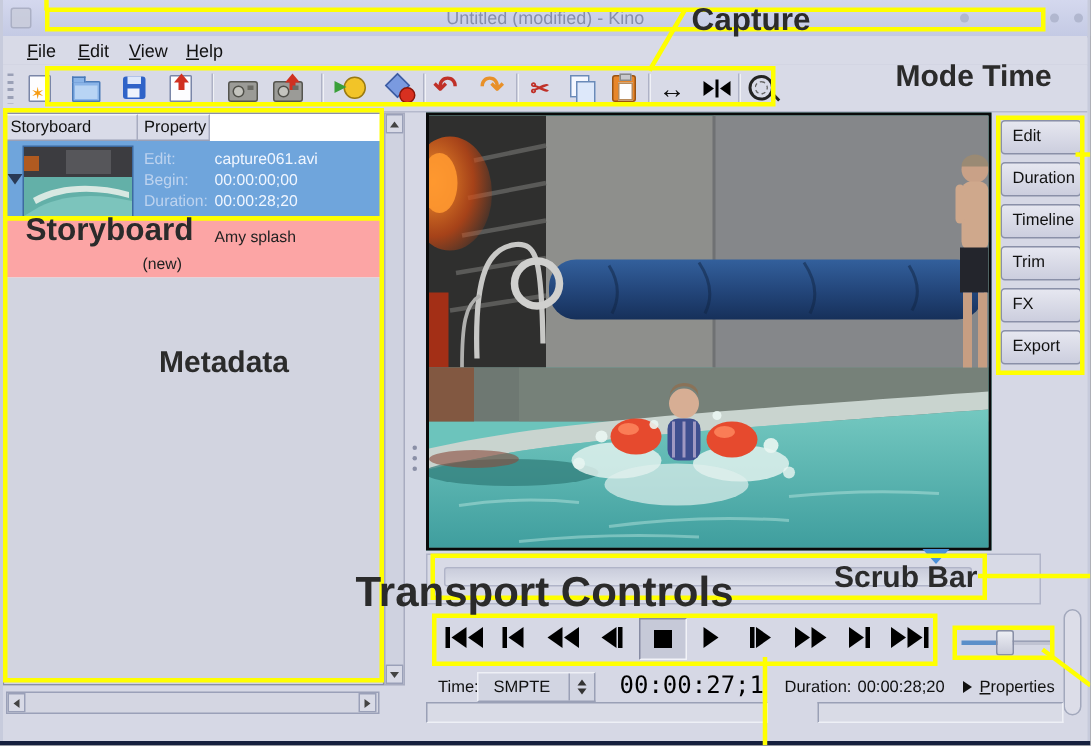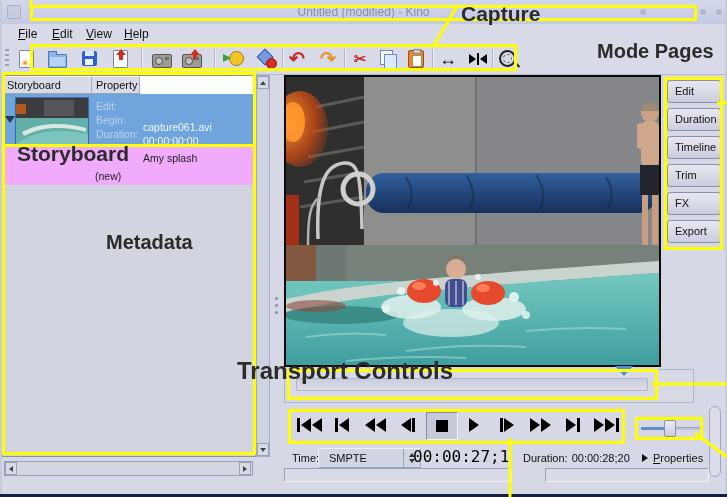--- a/index.html
+++ b/index.html
@@ -68,22 +68,22 @@
   .ic-zoom::after{content:"";position:absolute;right:-4px;bottom:-3px;width:2px;height:7px;background:#222;transform:rotate(-45deg);}
   
   .sb-panel{position:absolute;left:2px;top:75px;width:254px;height:382px;background:#fff;border:1px solid #8a90a8;box-sizing:border-box;}
   .sb-head{position:absolute;top:0;height:18px;background:#d9dbe8;border-right:1px solid #a8acc0;border-bottom:1px solid #9aa0b6;border-top:1px solid #f4f5fa;
     font-size:11px;color:#111;padding:2px 0 0 4px;box-sizing:border-box;}
   .sb-bluerow{position:absolute;left:0;top:18px;width:252px;height:52px;background:#6fa5dc;}
   .sb-marker{position:absolute;left:2px;top:22px;width:0;height:0;border-left:5px solid transparent;border-right:5px solid transparent;border-top:7px solid #2a3a55;}
   .sb-thumb{position:absolute;left:12px;top:3px;width:72px;height:46px;border:1px solid #3d6aa0;}
   .sb-prop{position:absolute;font-size:10.5px;line-height:14px;}
   .sb-label{color:#bdd3ef;}
-  .sb-value{color:#f0f6ff;margin-top:21px;}
-  .sb-whiterow{position:absolute;left:0;top:70px;width:252px;height:39px;background:#f0abfc;}
+  .sb-value{color:#f0f6ff;}
+  .sb-whiterow{position:absolute;left:0;top:70px;width:252px;height:39px;background:#fca5a5;}
   .sb-grey{position:absolute;left:0;top:109px;width:252px;height:271px;background:#d2d4e0;}
   .sb-dark{font-size:10.5px;color:#222;}
   
   .vscroll{position:absolute;left:256px;top:75px;width:14px;height:382px;background:#cfd2e0;border:1px solid #a8acc0;box-sizing:border-box;}
   .scroll-btn{position:absolute;width:12px;height:13px;background:#d8dae6;border:1px solid #9aa0b8;box-sizing:border-box;display:flex;align-items:center;justify-content:center;}
   .tri-up{width:0;height:0;border-left:3px solid transparent;border-right:3px solid transparent;border-bottom:4px solid #444;}
   .tri-down{width:0;height:0;border-left:3px solid transparent;border-right:3px solid transparent;border-top:4px solid #444;}
   .tri-left{width:0;height:0;border-top:3px solid transparent;border-bottom:3px solid transparent;border-right:4px solid #444;}
   .tri-right{width:0;height:0;border-top:3px solid transparent;border-bottom:3px solid transparent;border-left:4px solid #444;}
   .hscroll{position:absolute;left:4px;top:461px;width:249px;height:15px;background:#d4d6e2;border:1px solid #9aa0b8;box-sizing:border-box;}
@@ -115,21 +115,21 @@
   
   .vol-track-blue{position:absolute;left:641px;top:427px;width:26px;height:3px;background:#5b8fc9;}
   .vol-track-grey{position:absolute;left:667px;top:427px;width:33px;height:3px;background:#c0c3d2;border-top:1px solid #9aa0b6;box-sizing:border-box;}
   .vol-handle{position:absolute;left:664px;top:420px;width:12px;height:17px;
     background:linear-gradient(180deg,#eceef4 0%,#c8cad8 100%);border:1px solid #888fa6;border-radius:2px;box-sizing:border-box;}
   .right-groove{position:absolute;left:709px;top:406px;width:12px;height:71px;background:#dcdde8;
     border:1px solid #a2a8bc;border-radius:6px;box-sizing:border-box;}
   
   .small-txt{font-size:11px;color:#111;}
   .time-label{position:absolute;left:292px;top:452px;}
-  .fmt-select{position:absolute;left:318px;top:448px;width:103px;height:20px;background:#d2d5e2;
+  .fmt-select{position:absolute;left:318px;top:448px;width:79px;height:20px;background:#d2d5e2;
     border:1px solid #9aa0b6;border-top-color:#eef0f6;border-left-color:#eef0f6;box-sizing:border-box;}
   .fmt-text{position:absolute;left:10px;top:3px;font-size:11px;color:#111;}
   .fmt-spin{position:absolute;right:0;top:0;width:16px;height:18px;border-left:1px solid #9aa0b6;
     display:flex;flex-direction:column;align-items:center;justify-content:center;gap:2px;}
   .spin-up{width:0;height:0;border-left:3px solid transparent;border-right:3px solid transparent;border-bottom:4px solid #333;}
   .spin-down{width:0;height:0;border-left:3px solid transparent;border-right:3px solid transparent;border-top:4px solid #333;}
   .timecode{position:absolute;left:413px;top:447px;font-family:"DejaVu Sans Mono",monospace;
     font-size:16px;color:#000;}
   .duration{position:absolute;left:523px;top:452px;display:flex;gap:4px;}
   .props{position:absolute;left:642px;top:452px;display:flex;align-items:center;gap:5px;cursor:default;}
@@ -454,18 +454,19 @@
   <svg id="yellow-lines" width="727" height="497" viewBox="0 0 727 497">
     <line x1="31" y1="0" x2="31" y2="7" stroke="#ffff00" stroke-width="3"></line>
     <line x1="457" y1="6" x2="433" y2="47" stroke="#ffff00" stroke-width="3"></line>
     <line x1="717" y1="103" x2="727" y2="103" stroke="#ffff00" stroke-width="3"></line>
     <line x1="652" y1="384" x2="727" y2="384" stroke="#ffff00" stroke-width="3"></line>
     <line x1="695" y1="433" x2="727" y2="457" stroke="#ffff00" stroke-width="3"></line>
     <line x1="510" y1="438" x2="510" y2="497" stroke="#ffff00" stroke-width="3"></line>
   </svg>
 
   <div class="alabel" style="left:461px;top:2px;font-size:21px;">Capture</div>
-  <div class="alabel" style="left:597px;top:40px;font-size:20px;">Mode Pages</div>
+  <div class="alabel" style="left:597px;top:40px;font-size:20px;">Mode Time</div>
   <div class="alabel" style="left:17px;top:142px;font-size:21px;">Storyboard</div>
   <div class="alabel" style="left:106px;top:191px;font-size:20px;margin-top:40px;">Metadata</div>
-  <div class="alabel" style="left:237px;top:357px;font-size:24px;">Transport Controls</div>
+  <div class="alabel" style="left:237px;top:379px;font-size:28px;">Transport Controls</div>
+  <div class="alabel" style="left:556px;top:374px;font-size:20px;">Scrub Bar</div>
 
 </div>
 
 </body></html>

